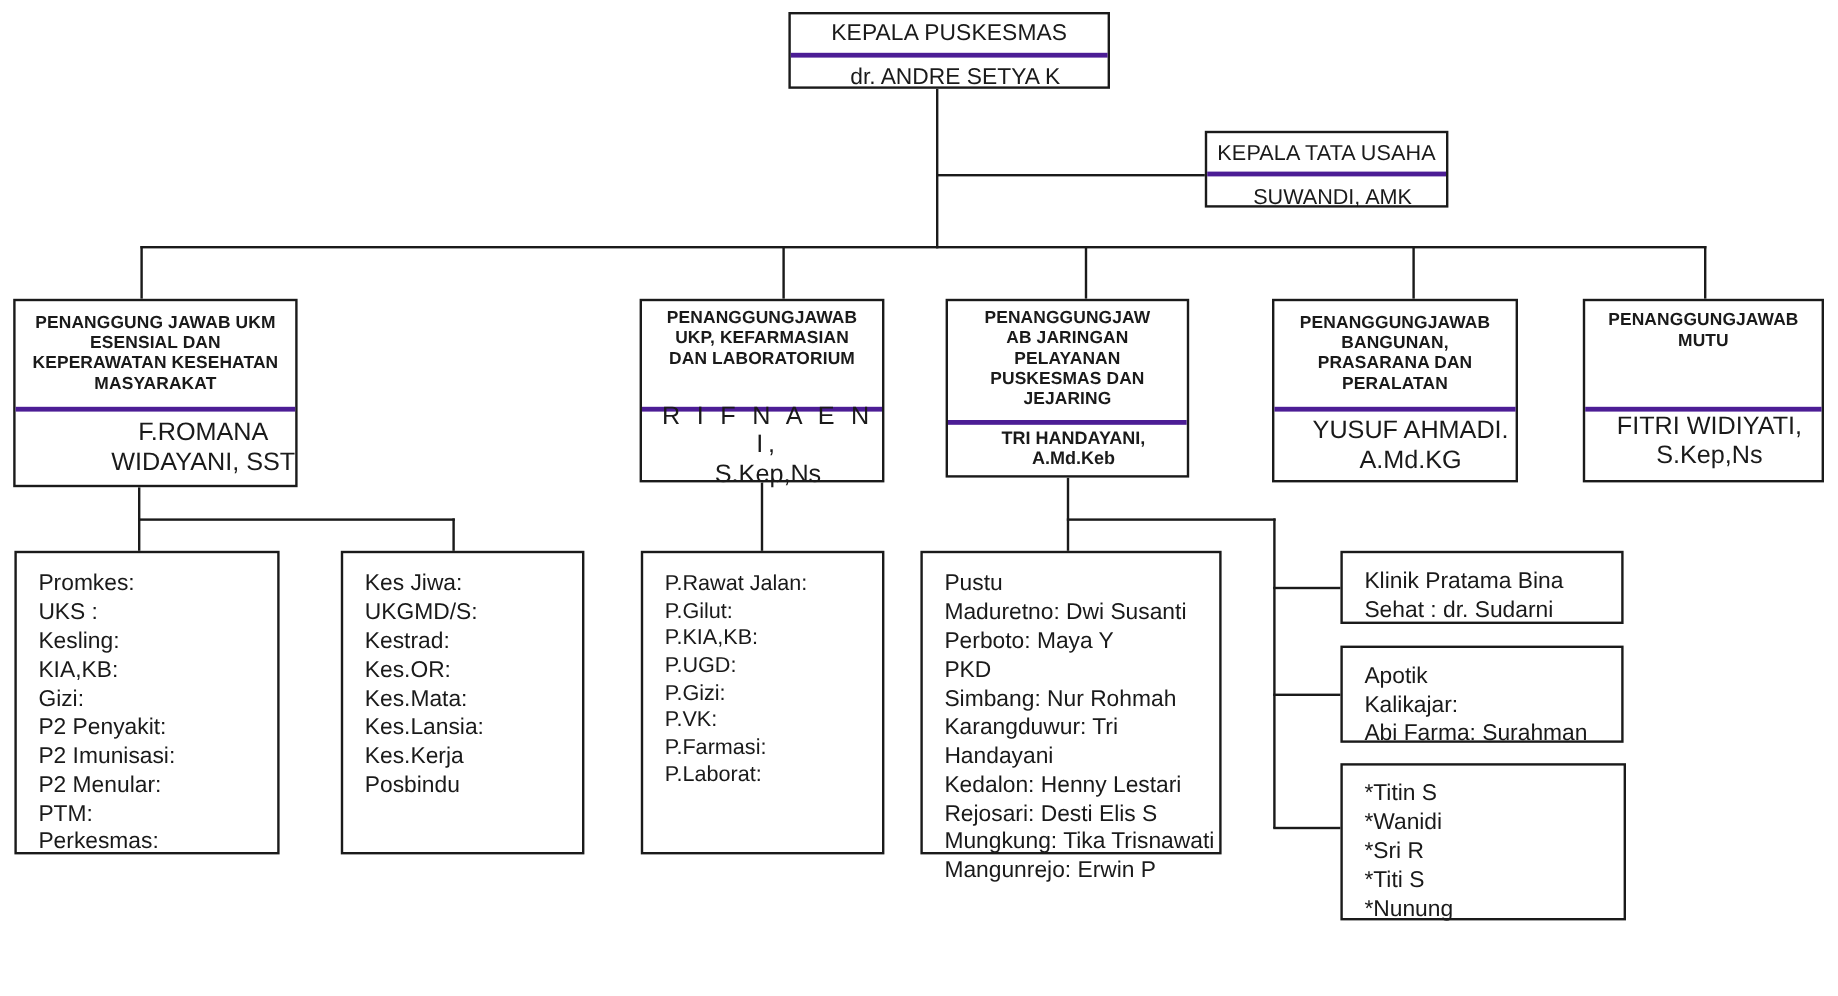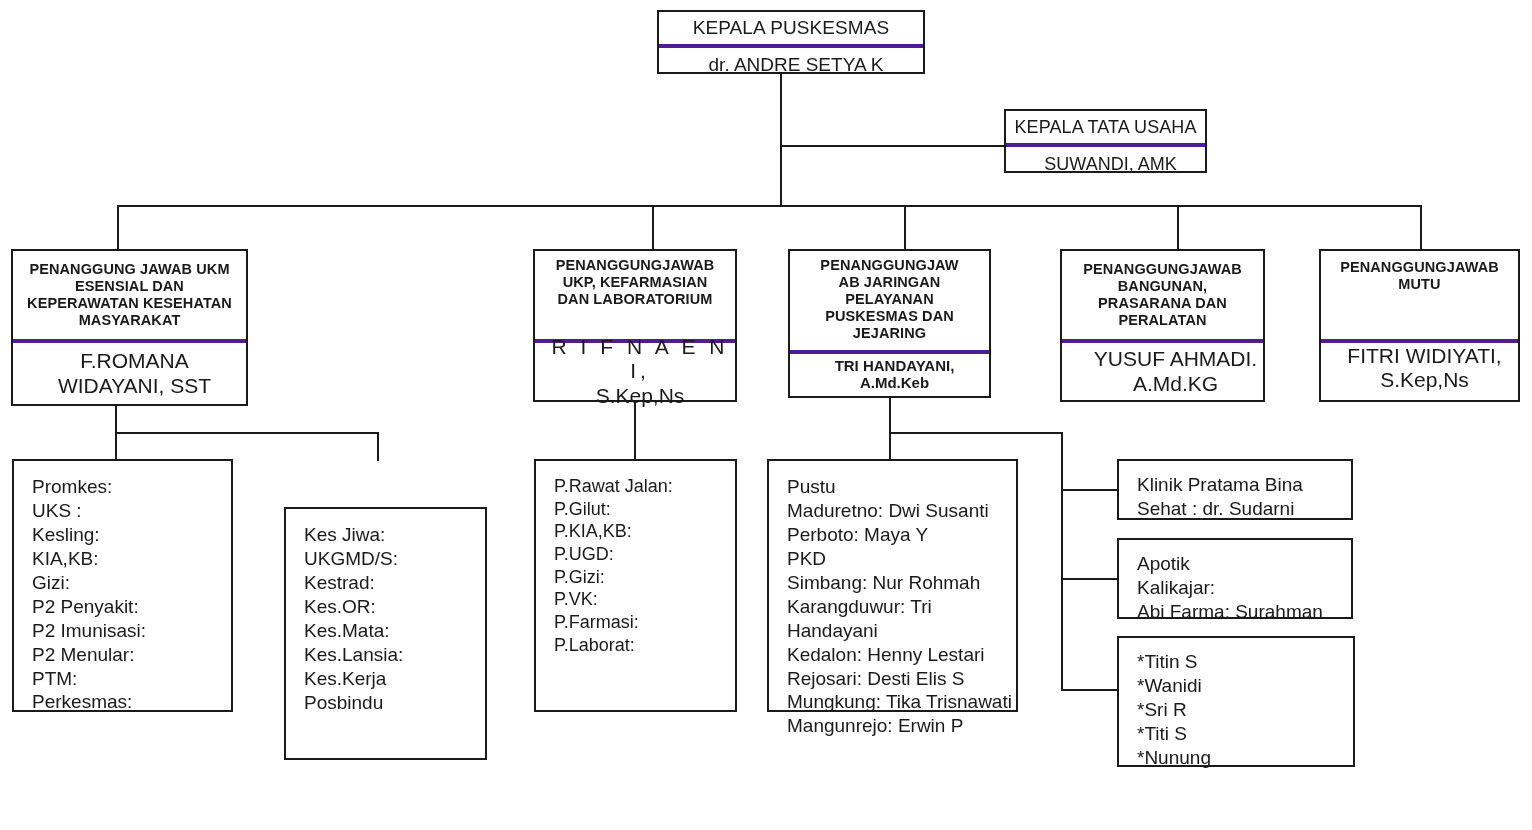--- a/index.html
+++ b/index.html
@@ -135,21 +135,21 @@
 
   <div class="box" style="left:11px; top:249px; width:237px; height:157px;">
     <div class="hdr role-hdr" style="height:92px;">
       <div>
         <span>PENANGGUNG JAWAB UKM</span>
         <span>ESENSIAL DAN</span>
         <span>KEPERAWATAN KESEHATAN</span>
         <span>MASYARAKAT</span>
       </div>
     </div>
-    <div class="nm role-nm" style="height:61px;">
+    <div class="nm role-nm" style="height:61px;justify-content:flex-end;">
       <div>
         <span>F.ROMANA</span>
         <span>WIDAYANI, SST</span>
       </div>
     </div>
   </div>
 
   <div class="box" style="left:533px; top:249px; width:204px; height:153px;">
     <div class="hdr role-hdr" style="height:92px; align-items:flex-start;">
       <div style="width:100%">
@@ -222,21 +222,21 @@
     <div>Kesling:</div>
     <div>KIA,KB:</div>
     <div>Gizi:</div>
     <div>P2 Penyakit:</div>
     <div>P2 Imunisasi:</div>
     <div>P2 Menular:</div>
     <div>PTM:</div>
     <div>Perkesmas:</div>
   </div>
 
-  <div class="leaf" style="left:284px; top:459px; width:203px; height:253px;margin-top:48px;">
+  <div class="leaf" style="left:284px; top:459px; width:203px; height:253px;">
     <div>Kes Jiwa:</div>
     <div>UKGMD/S:</div>
     <div>Kestrad:</div>
     <div>Kes.OR:</div>
     <div>Kes.Mata:</div>
     <div>Kes.Lansia:</div>
     <div>Kes.Kerja</div>
     <div>Posbindu</div>
   </div>
 

